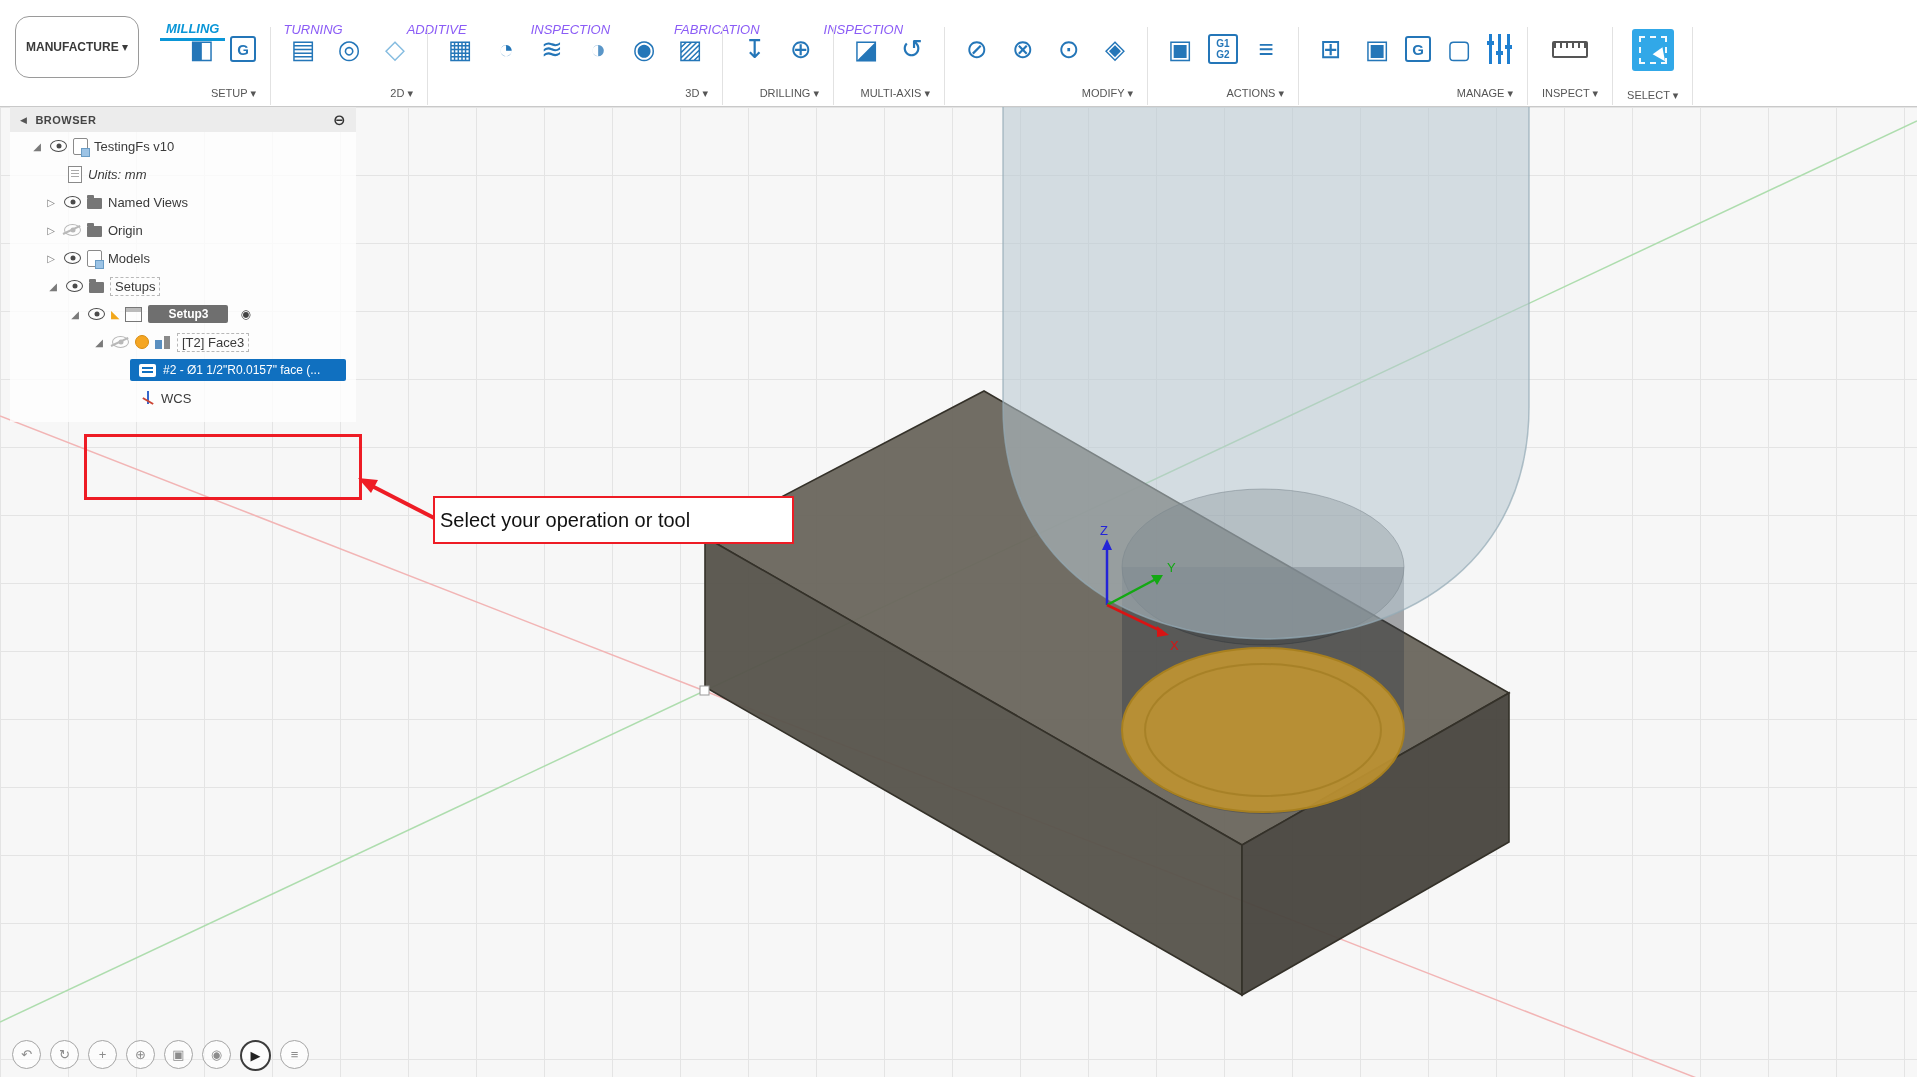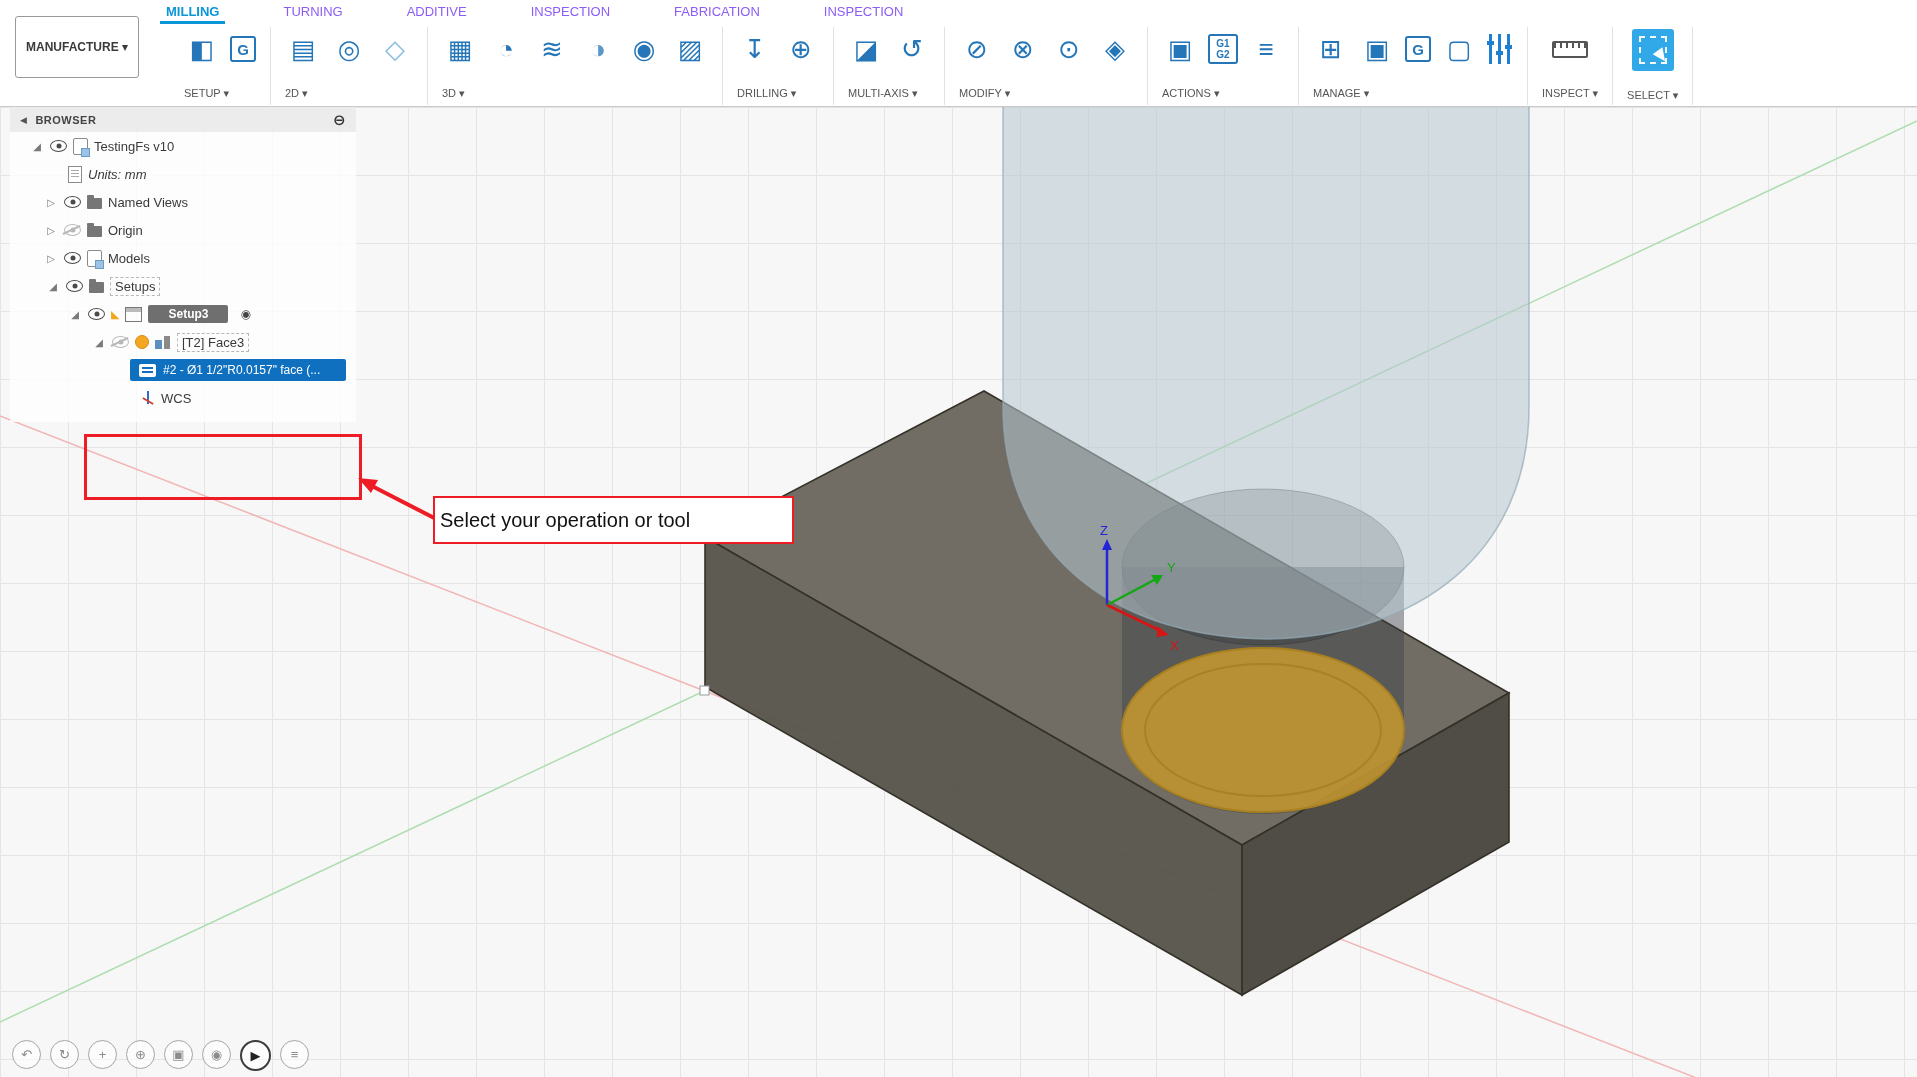--- a/index.html
+++ b/index.html
@@ -2,30 +2,30 @@
 <html><head>
 <meta charset="utf-8">
 <style>
   html,body{margin:0;padding:0;width:1917px;height:1077px;overflow:hidden;
     font-family:"Liberation Sans","DejaVu Sans",sans-serif;background:#fff;}
 
   
   .toolbar{position:absolute;left:0;top:0;width:100%;height:106px;background:#fff;
     border-bottom:1px solid #c9c9c9;z-index:40;}
   .manu{position:absolute;left:15px;top:16px;width:122px;height:60px;border:1px solid #9a9a9a;
-    border-radius:3px;display:flex;align-items:center;justify-content:center;
+    border-radius:14px;display:flex;align-items:center;justify-content:center;
     font-size:12px;font-weight:700;color:#3a3a3a;background:#fff;cursor:pointer;}
-  .tabs{position:absolute;left:160px;top:0;height:27px;display:flex;gap:52px;align-items:flex-start;}
+  .tabs{position:absolute;left:160px;top:15px;height:27px;display:flex;gap:52px;align-items:center;font-style:italic;}
   .tab{font-size:13px;color:#8b5cf6;padding:4px 6px 2px;cursor:pointer;white-space:nowrap;}
   .tab.active{color:#0a96d7;font-weight:700;border-bottom:3px solid #0a96d7;}
   .tgroups{position:absolute;left:170px;top:27px;display:flex;align-items:stretch;}
   .tgroup{display:flex;flex-direction:column;justify-content:space-between;
     padding:2px 14px 0;border-right:1px solid #e2e2e2;height:76px;}
   .ticons{display:flex;gap:10px;align-items:center;justify-content:center;flex:1;}
-  .tlabel{font-size:11px;color:#555;text-align:left;padding:2px 0 5px;white-space:nowrap;cursor:pointer;margin-top:16px;}
+  .tlabel{font-size:11px;color:#555;text-align:right;padding:2px 0 5px;white-space:nowrap;cursor:pointer;margin-top:16px;}
   .tbicon{width:36px;height:36px;display:flex;align-items:center;justify-content:center;
     font-size:26px;color:#2476b8;cursor:pointer;line-height:1;white-space:pre-line;text-align:center;}
   [data-name="chamfer-icon"]{color:#85bce0;}
   [data-name="steep-shallow-icon"]{color:#5a96c8;}
   [data-name="gcode-edit-icon"],[data-name="gcode-library-icon"]{
     font-size:15px;font-weight:700;border:2px solid #2476b8;border-radius:3px;width:22px;height:22px;}
   [data-name="g1g2-icon"]{font-size:10px;line-height:11px;font-weight:700;
     border:2px solid #2476b8;border-radius:3px;width:26px;height:26px;}
   [data-name="measure-icon"]{width:32px;height:13px;border:2px solid #555;border-radius:2px;
     background:repeating-linear-gradient(90deg,#555 0 2px,transparent 2px 6px) top/100% 5px no-repeat;}

